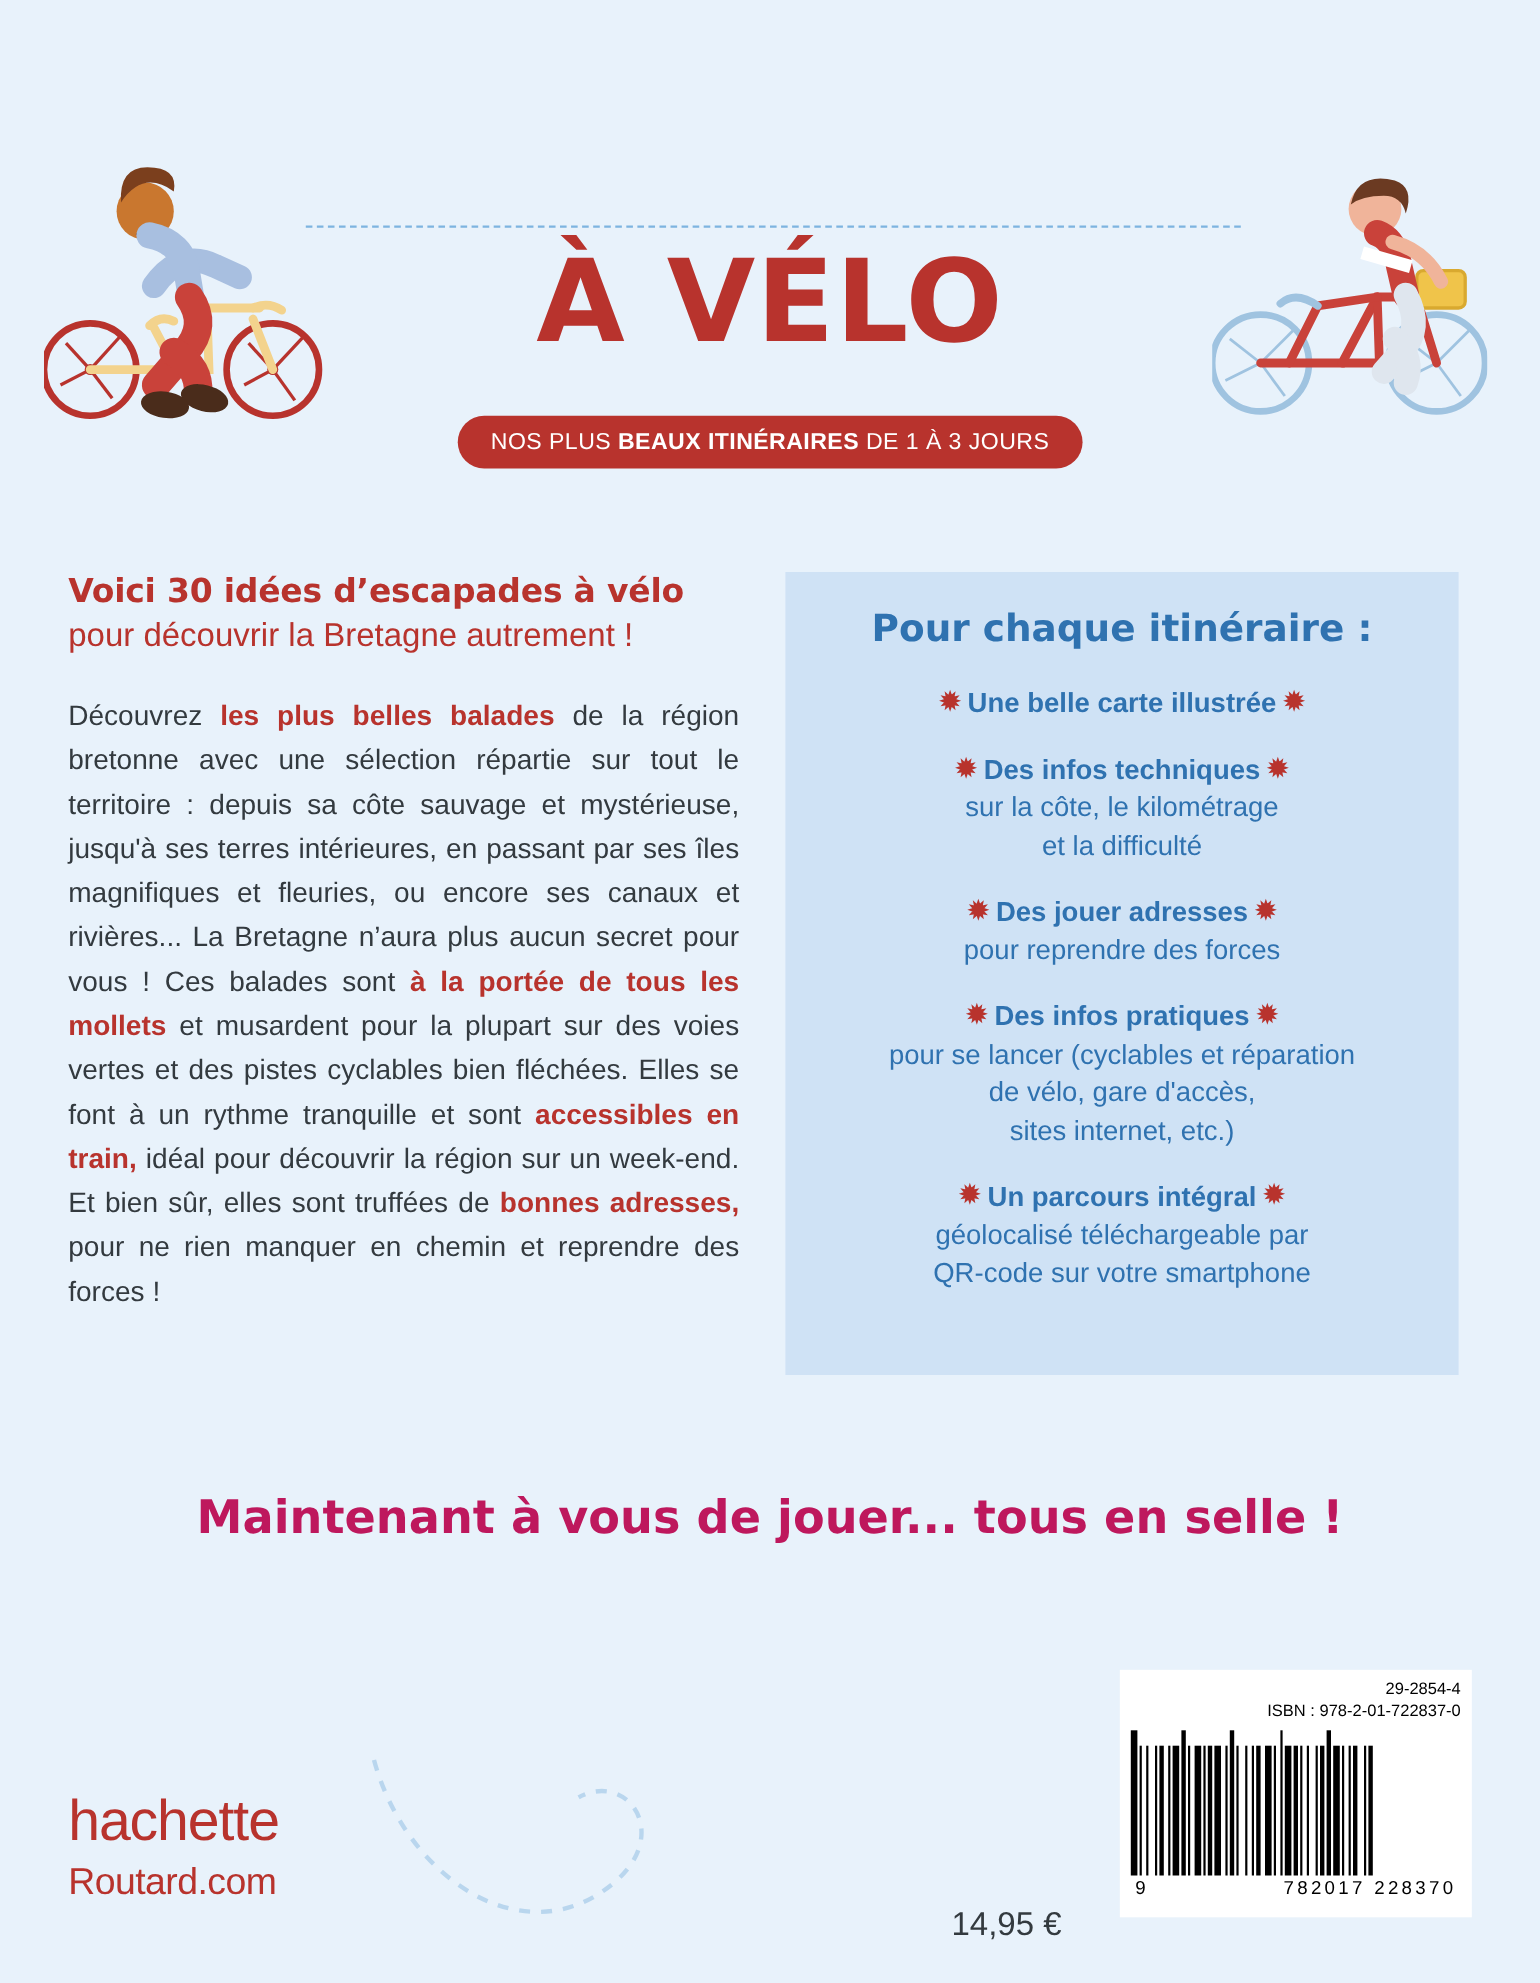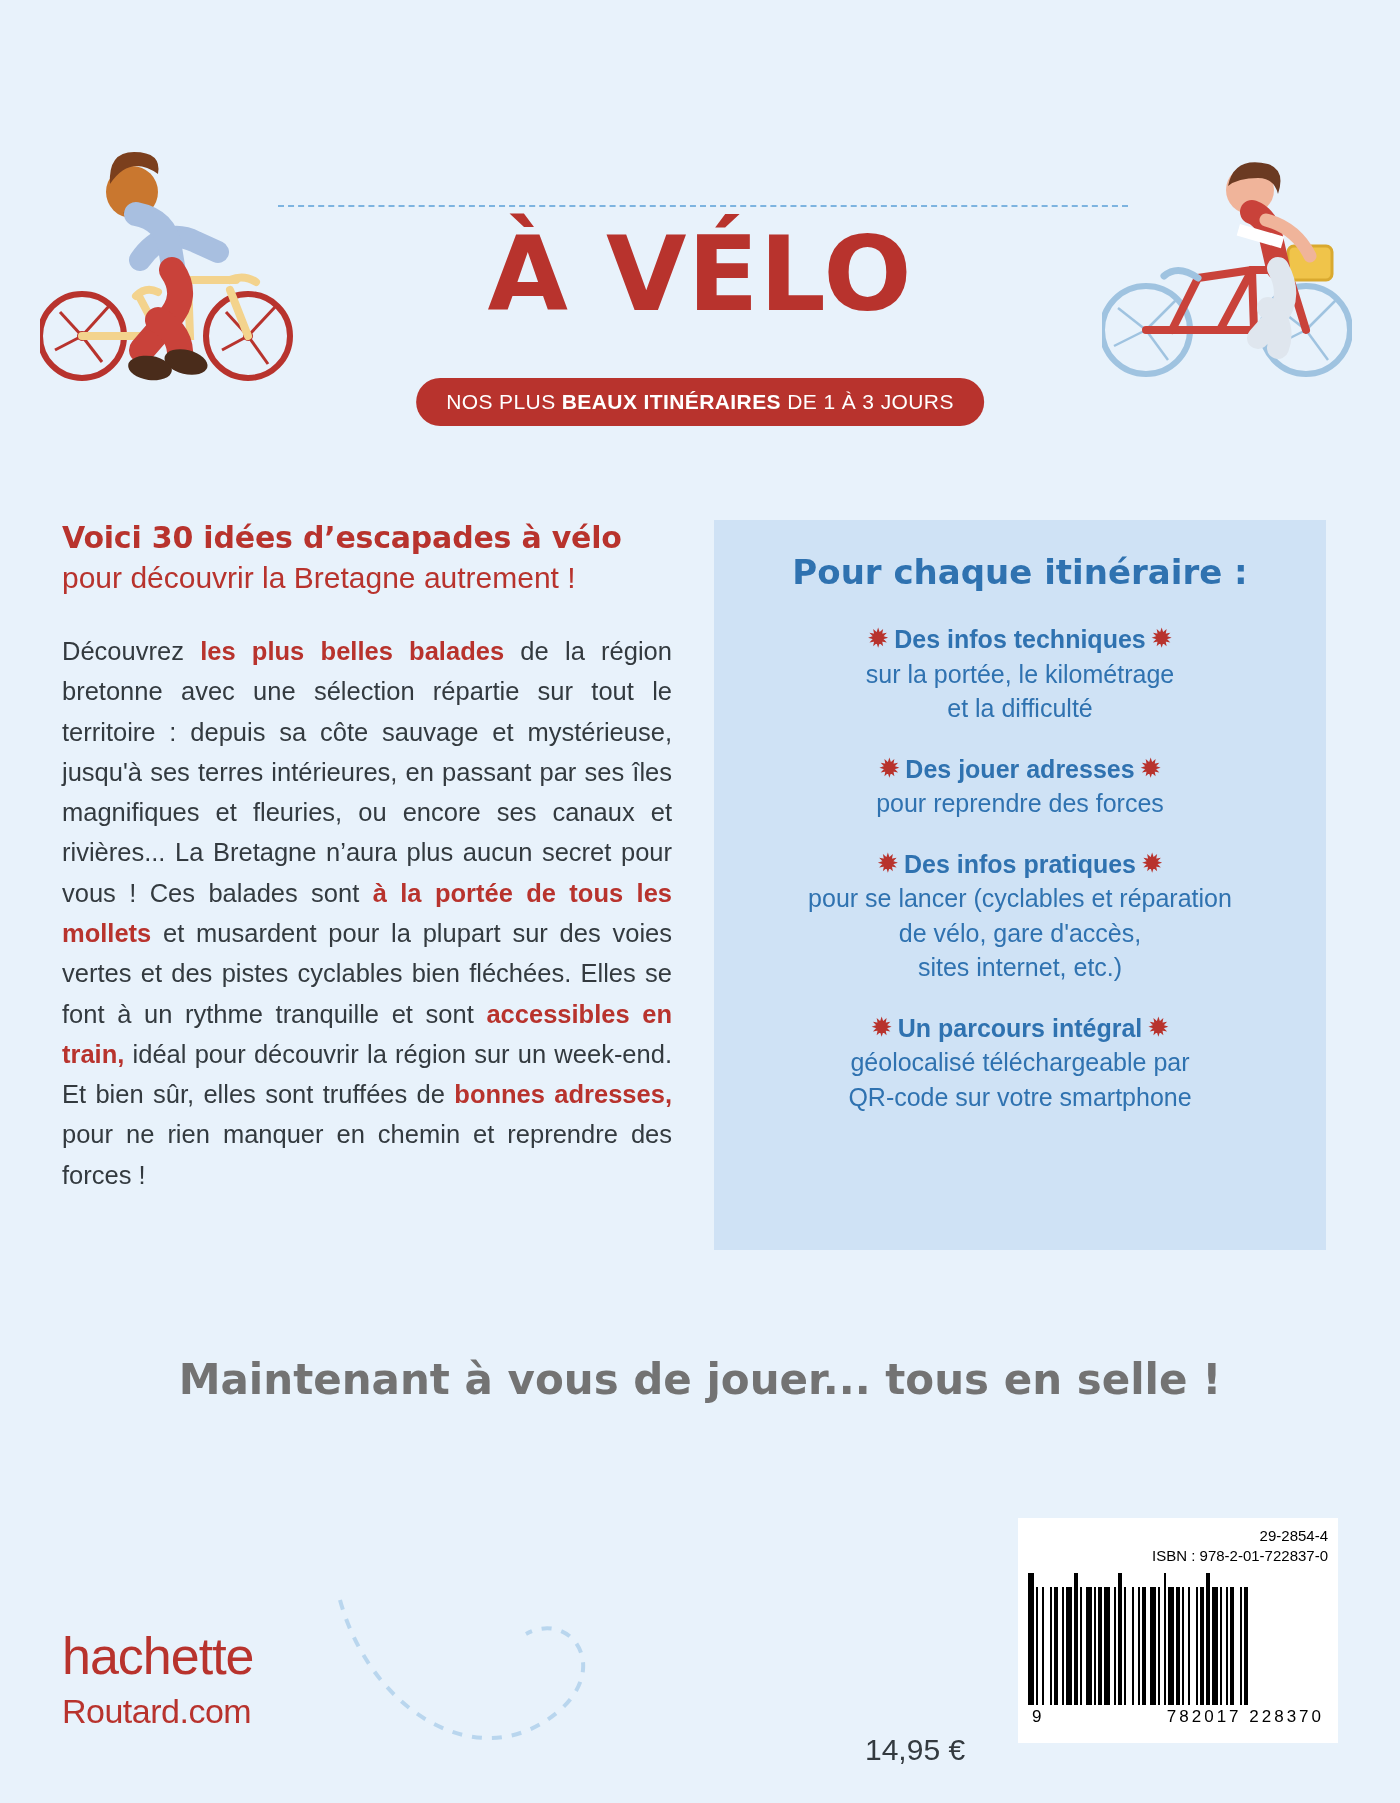--- a/index.html
+++ b/index.html
@@ -147,21 +147,21 @@
   
   .cta {
     position: absolute;
     top: 1355px;
     left: 0;
     width: 100%;
     text-align: center;
     font-family: "DejaVu Sans", sans-serif;
     font-weight: bold;
     font-size: 42px;
-    color: #737373;
+    color: #be185d;
   }
 
   
   .hachette {
     position: absolute;
     left: 62px;
     top: 1630px;
   }
   .hachette .h1 {
     font-size: 52px;
@@ -297,22 +297,25 @@
   <div class="col-left">
     <div class="lead1">Voici 30 idées d’escapades à vélo</div>
     <div class="lead2">pour découvrir la Bretagne autrement !</div>
     <p class="body-text" id="body-paragraph"><span>Découvrez </span><span class="hl">les plus belles balades</span><span> de la région bretonne avec une sélection répartie sur tout le territoire : depuis sa côte sauvage et mystérieuse, jusqu'à ses terres intérieures, en passant par ses îles magnifiques et fleuries, ou encore ses canaux et rivières... La Bretagne n’aura plus aucun secret pour vous ! Ces balades sont </span><span class="hl">à la portée de tous les mollets</span><span> et musardent pour la plupart sur des voies vertes et des pistes cyclables bien fléchées. Elles se font à un rythme tranquille et sont </span><span class="hl">accessibles en train,</span><span> idéal pour découvrir la région sur un week-end. Et bien sûr, elles sont truffées de </span><span class="hl">bonnes adresses,</span><span> pour ne rien manquer en chemin et reprendre des forces !</span></p>
   </div>
 
   <div class="panel">
     <h2>Pour chaque itinéraire :</h2>
     <div id="panel-items">
         <div class="panel-item">
+          <span class="first"><span class="wheel">✹ </span><span>Une belle carte illustrée</span><span class="wheel"> ✹</span></span>
+        </div>
+        <div class="panel-item">
           <span class="first"><span class="wheel">✹ </span><span>Des infos techniques</span><span class="wheel"> ✹</span></span>
-          <div>sur la portée, le kilométrage</div>
+          <div>sur la côte, le kilométrage</div>
           <div>et la difficulté</div>
         </div>
         <div class="panel-item">
           <span class="first"><span class="wheel">✹ </span><span>Des jouer adresses</span><span class="wheel"> ✹</span></span>
           <div>pour reprendre des forces</div>
         </div>
         <div class="panel-item">
           <span class="first"><span class="wheel">✹ </span><span>Des infos pratiques</span><span class="wheel"> ✹</span></span>
           <div>pour se lancer (cyclables et réparation</div>
           <div>de vélo, gare d'accès,</div>

